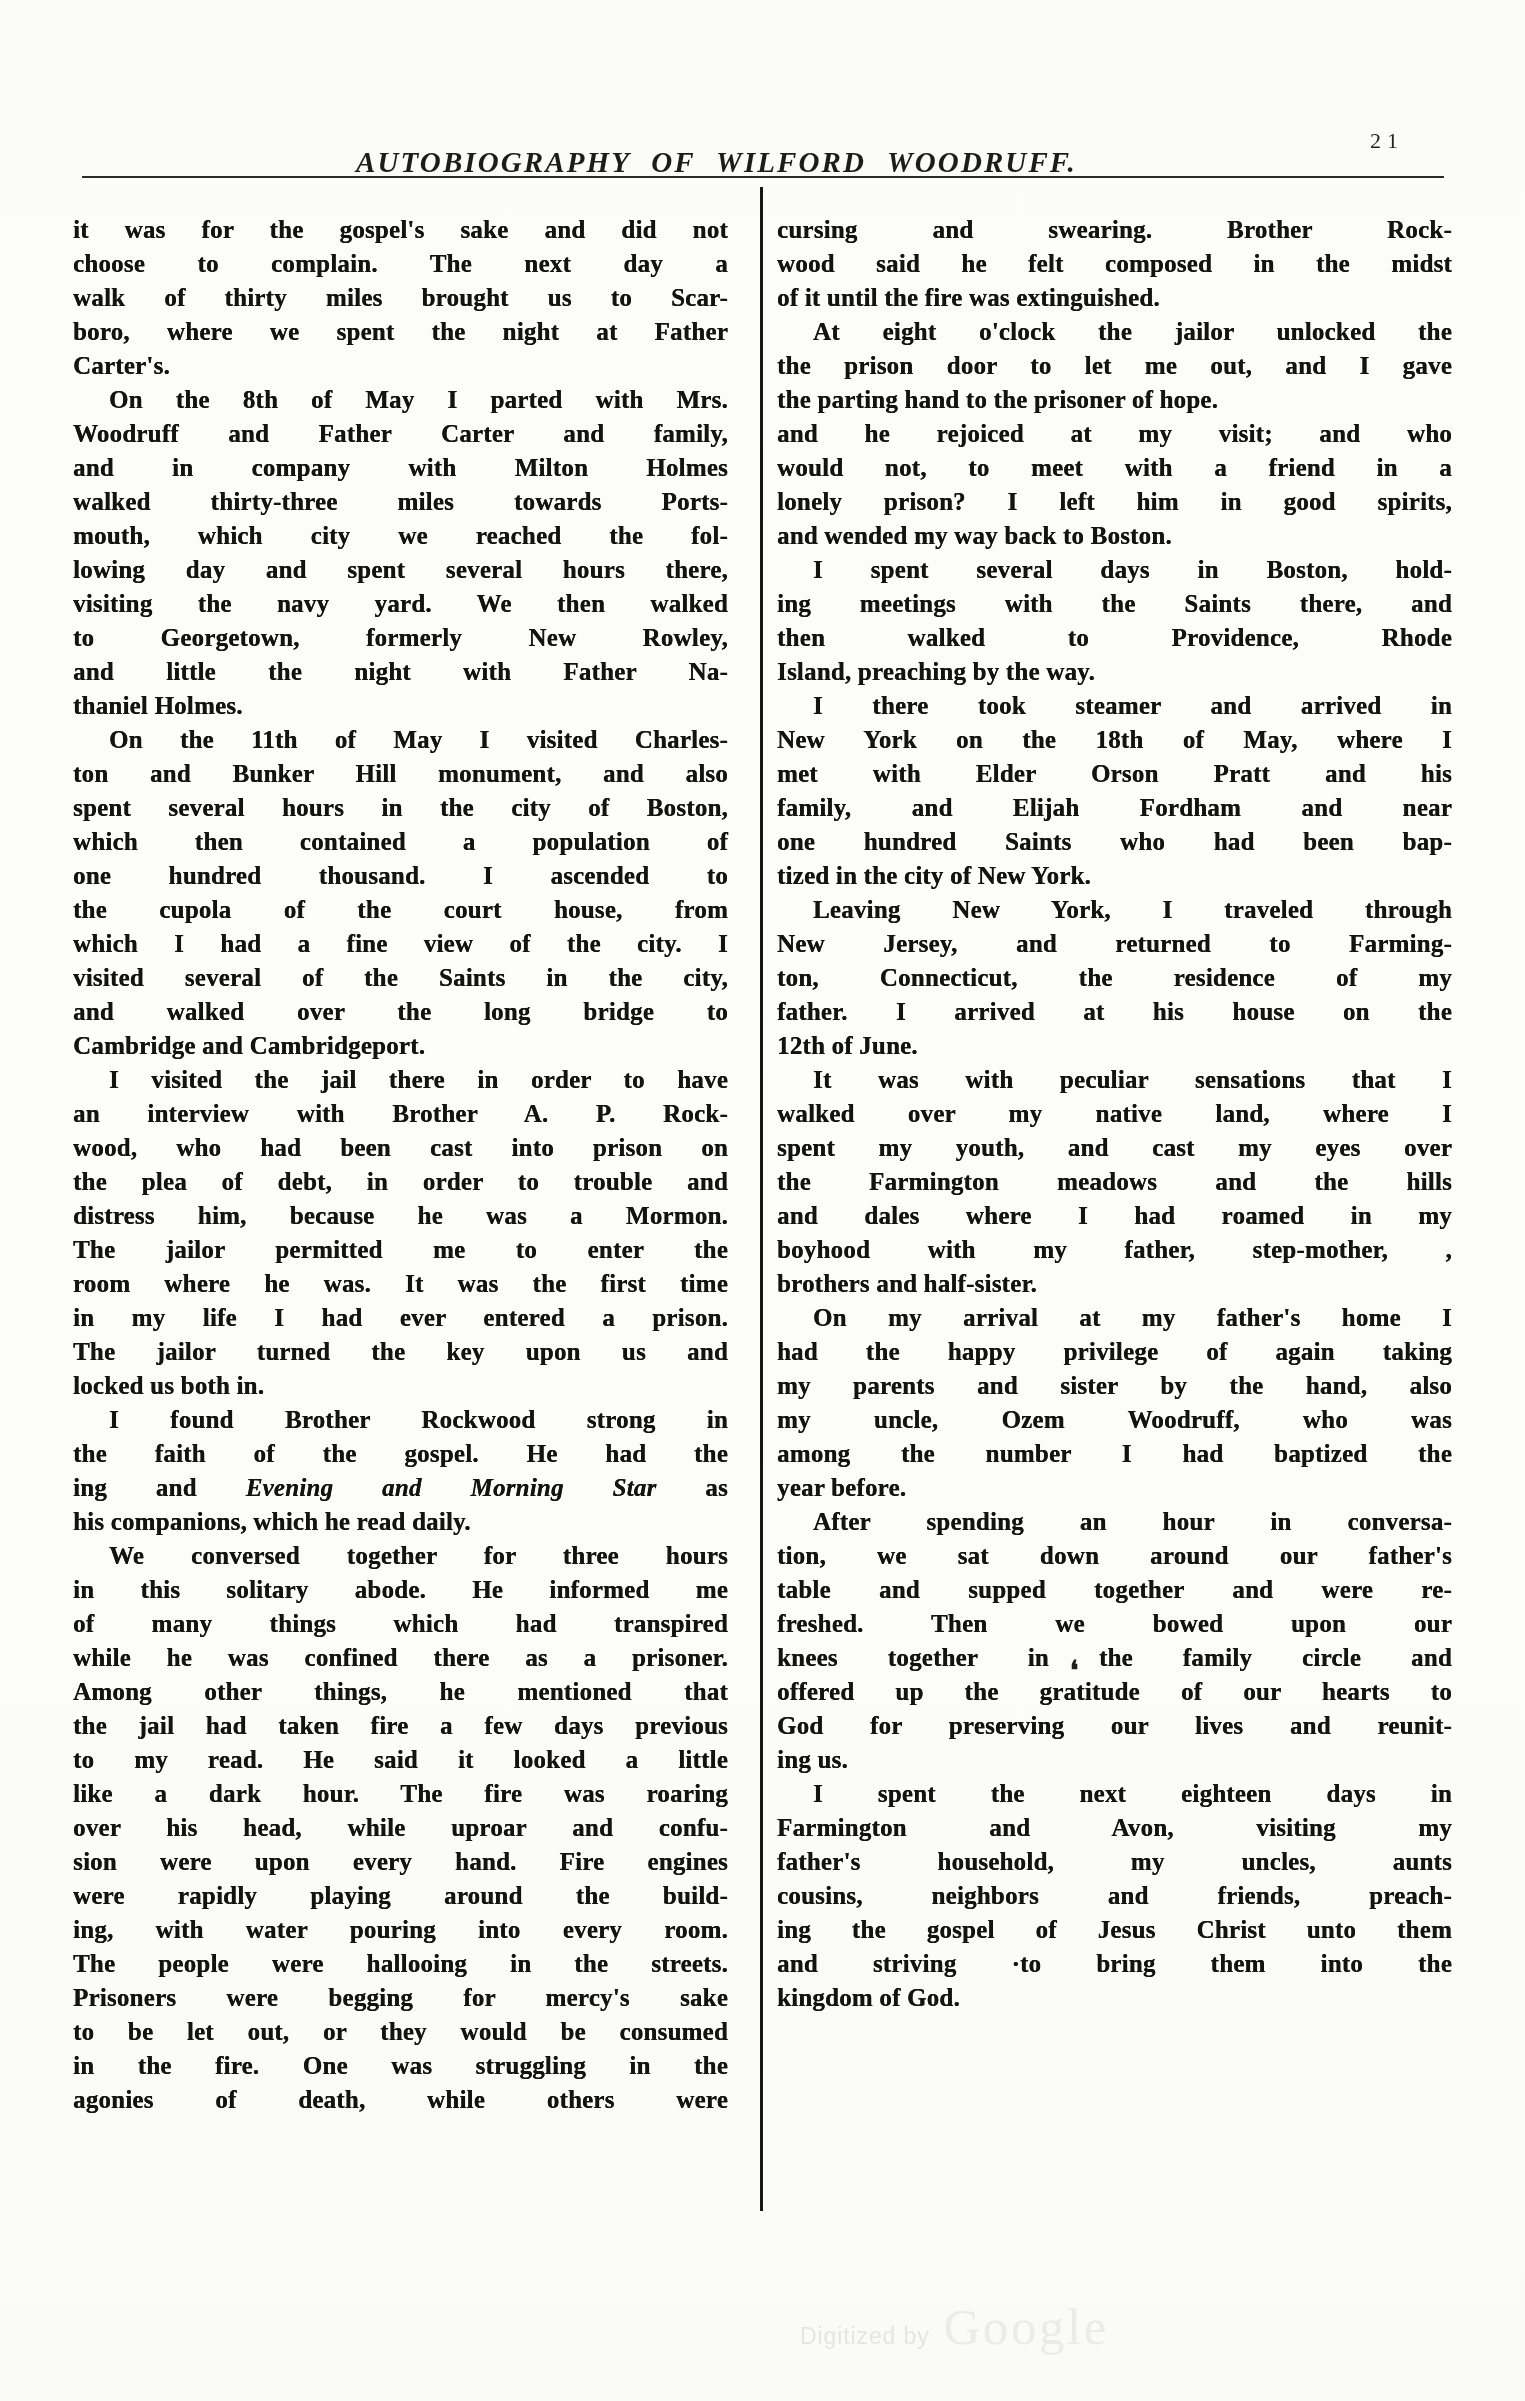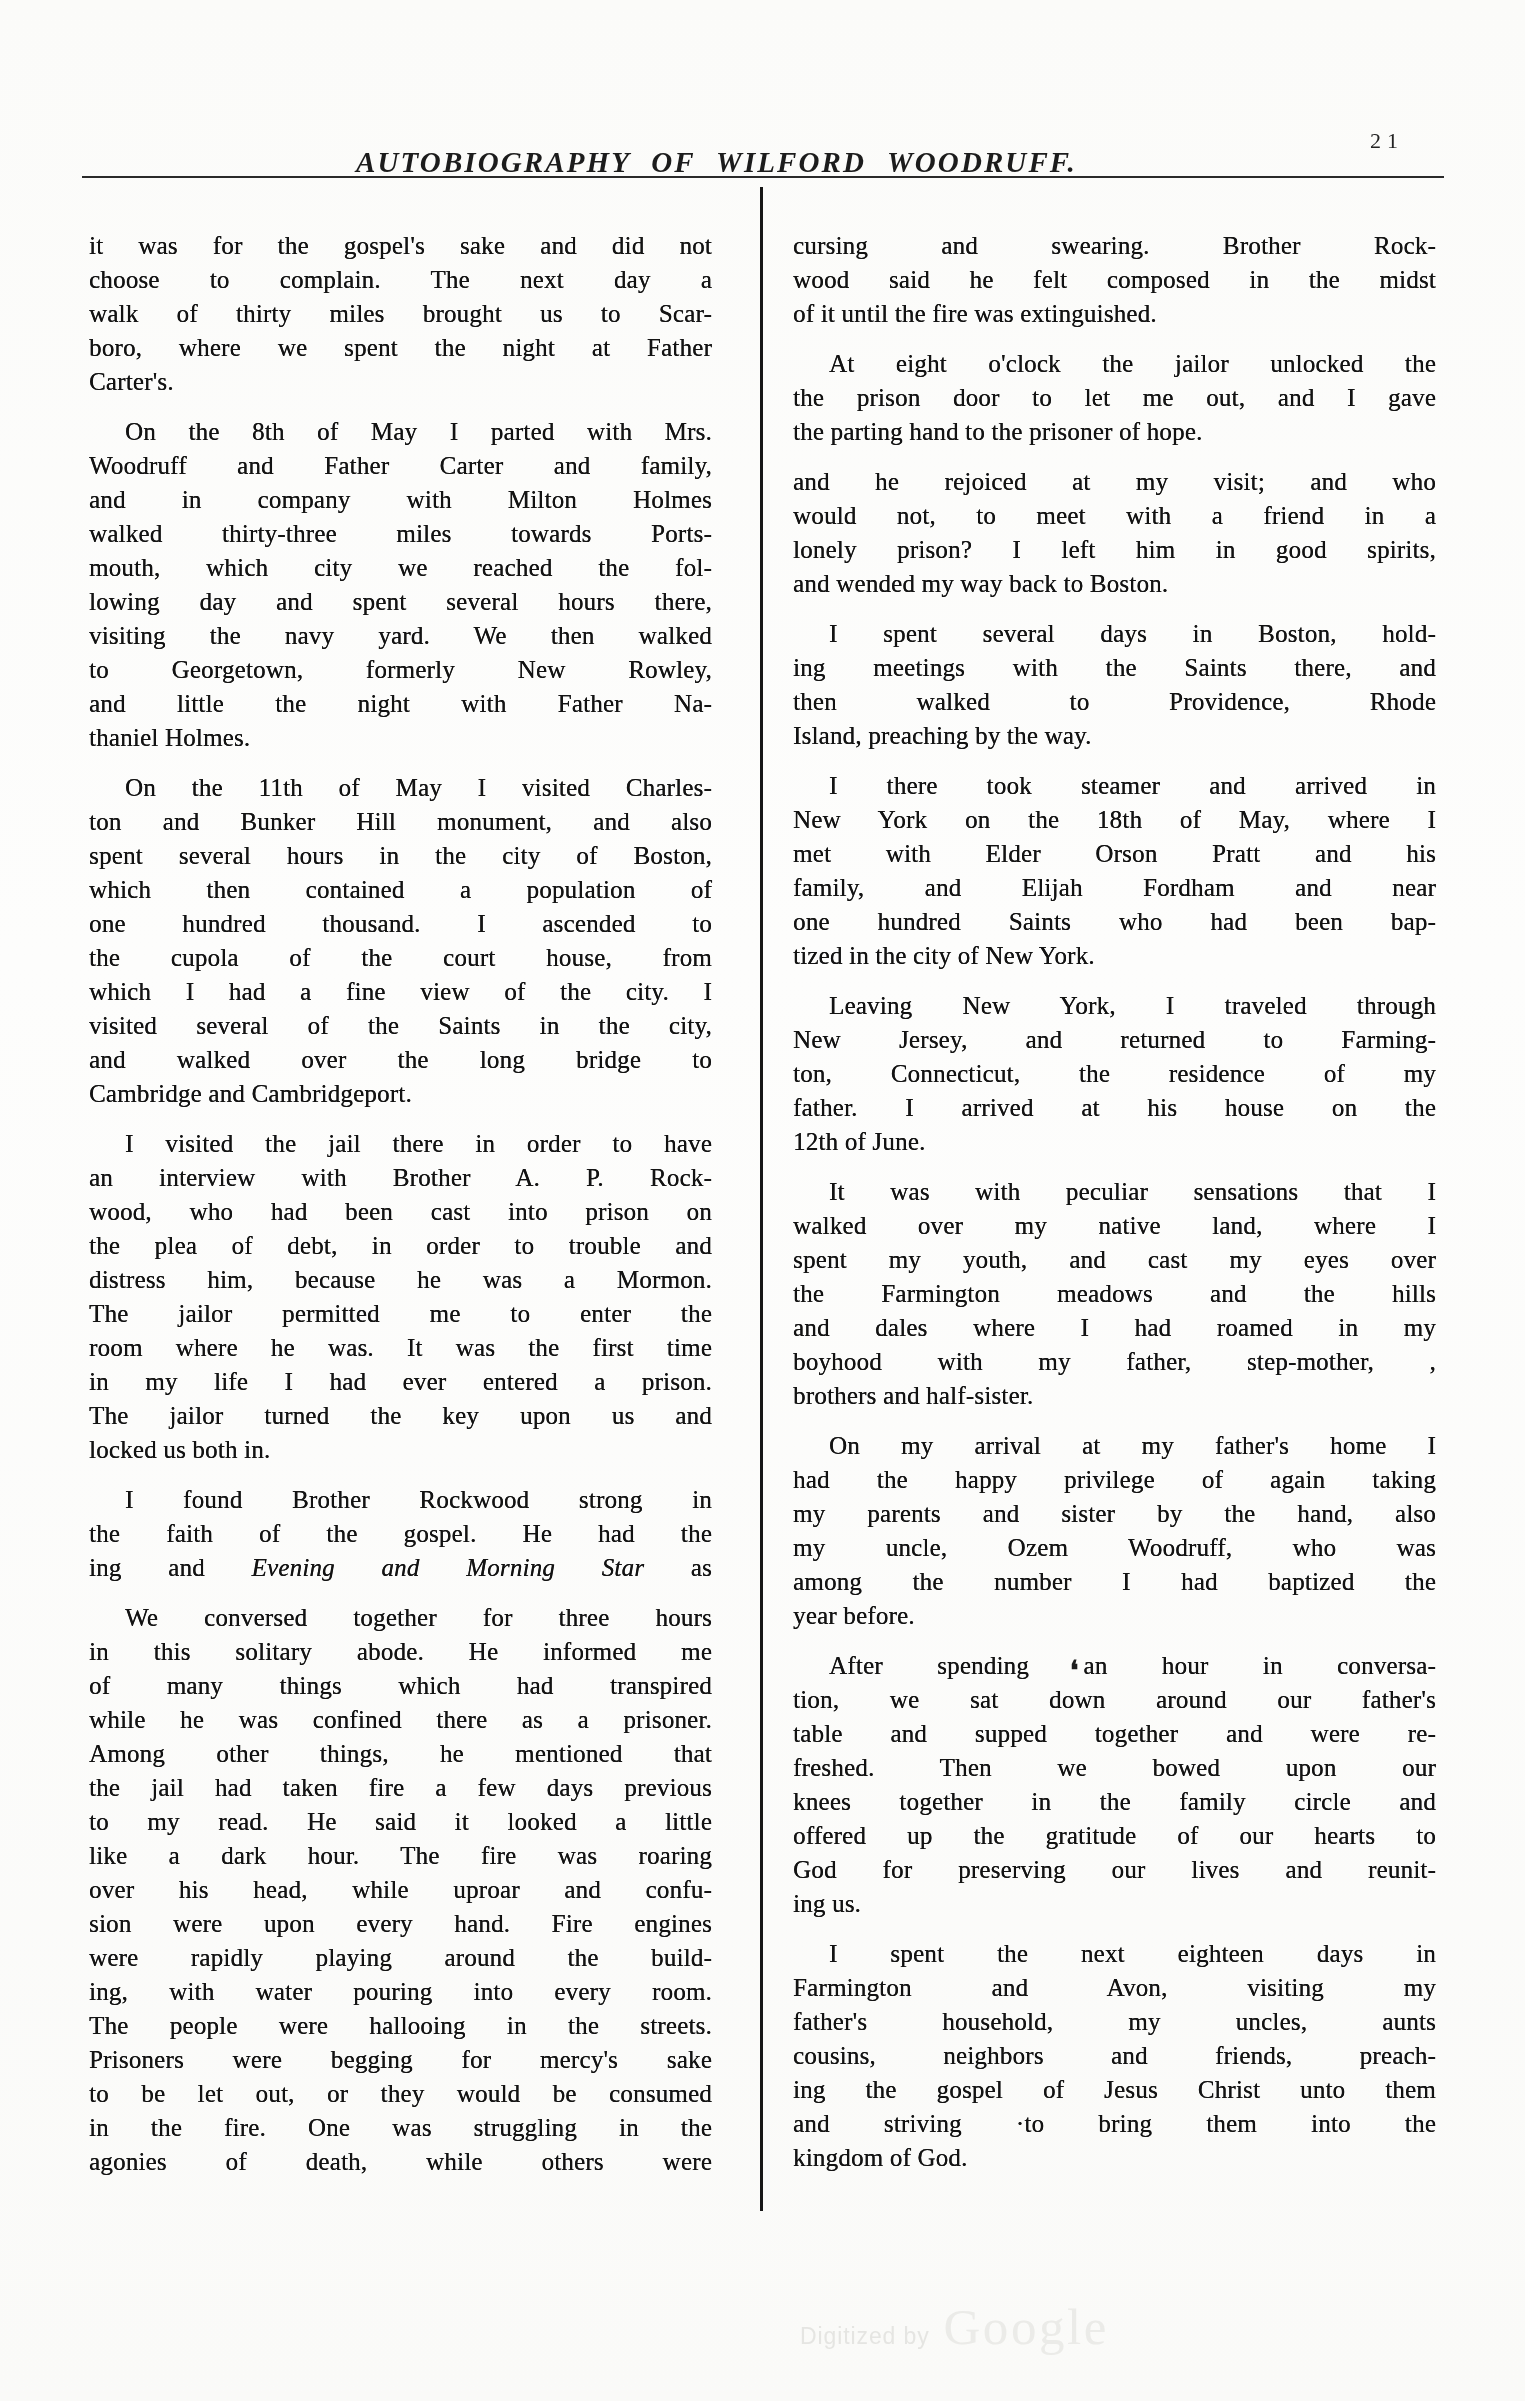--- a/index.html
+++ b/index.html
@@ -35,21 +35,21 @@
   }
   .col{
     position:absolute;top:213px;
     font-size:25px;line-height:34px;
     letter-spacing:0.2px;
     color:#131313;
     text-shadow:0.2px 0 0 currentColor;
   }
   .col-left{left:73px;width:655px;}
   .col-right{left:777px;width:675px;}
-  .para{margin:16px;}
+  .para{margin:0;font-weight:bold;}
   .line{
     text-align:justify;
     text-align-last:justify;
     -moz-text-align-last:justify;
     height:34px;overflow:visible;white-space:nowrap;
   }
   .line.last{text-align-last:left;-moz-text-align-last:left;}
   .line.first-indent{padding-left:36px;}
   .line i{font-style:italic;}
   .stray-mark{
@@ -124,20 +124,21 @@
         <div class="line"><span>The jailor permitted me to enter the</span></div>
         <div class="line"><span>room where he was.  It was the first time</span></div>
         <div class="line"><span>in my life I had ever entered a prison.</span></div>
         <div class="line"><span>The jailor turned the key upon us and</span></div>
         <div class="line last"><span>locked us both in.</span></div>
       </div>
       <div class="para">
         <div class="line first-indent"><span>I found Brother Rockwood strong in</span></div>
         <div class="line"><span>the faith of the gospel.  He had the</span></div>
         <div class="line"><span>ing and </span><i>Evening and Morning Star</i><span> as</span></div>
+        <div class="line last"><span>his companions, which he read daily.</span></div>
       </div>
       <div class="para">
         <div class="line first-indent"><span>We conversed together for three hours</span></div>
         <div class="line"><span>in this solitary abode.  He informed me</span></div>
         <div class="line"><span>of many things which had transpired</span></div>
         <div class="line"><span>while he was confined there as a prisoner.</span></div>
         <div class="line"><span>Among other things, he mentioned that</span></div>
         <div class="line"><span>the jail had taken fire a few days previous</span></div>
         <div class="line"><span>to my read.  He said it looked a little</span></div>
         <div class="line"><span>like a dark hour.  The fire was roaring</span></div>

